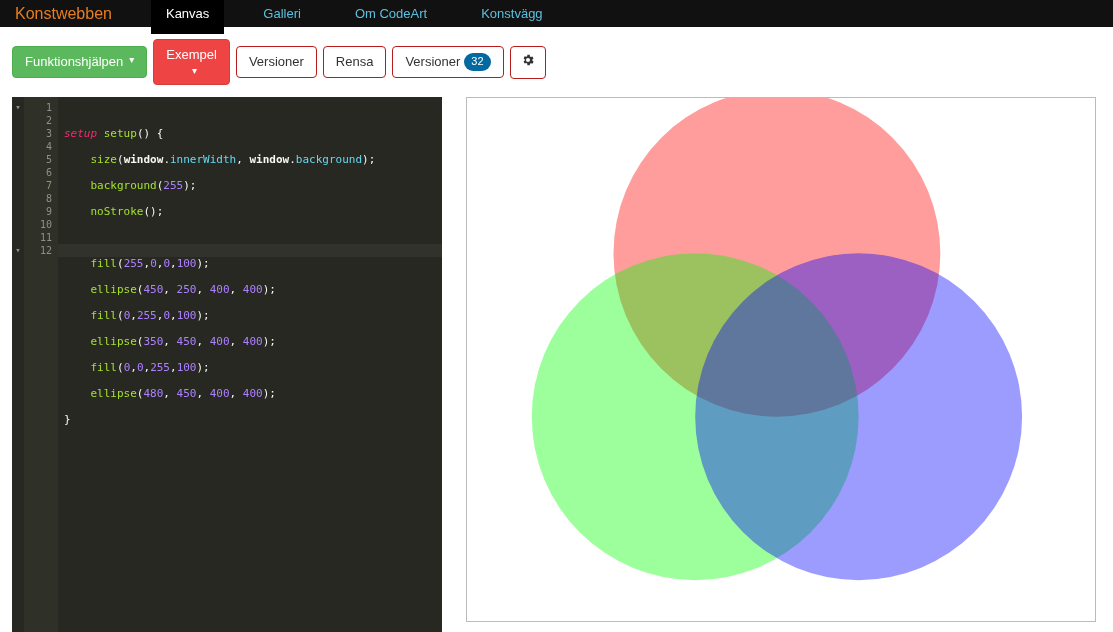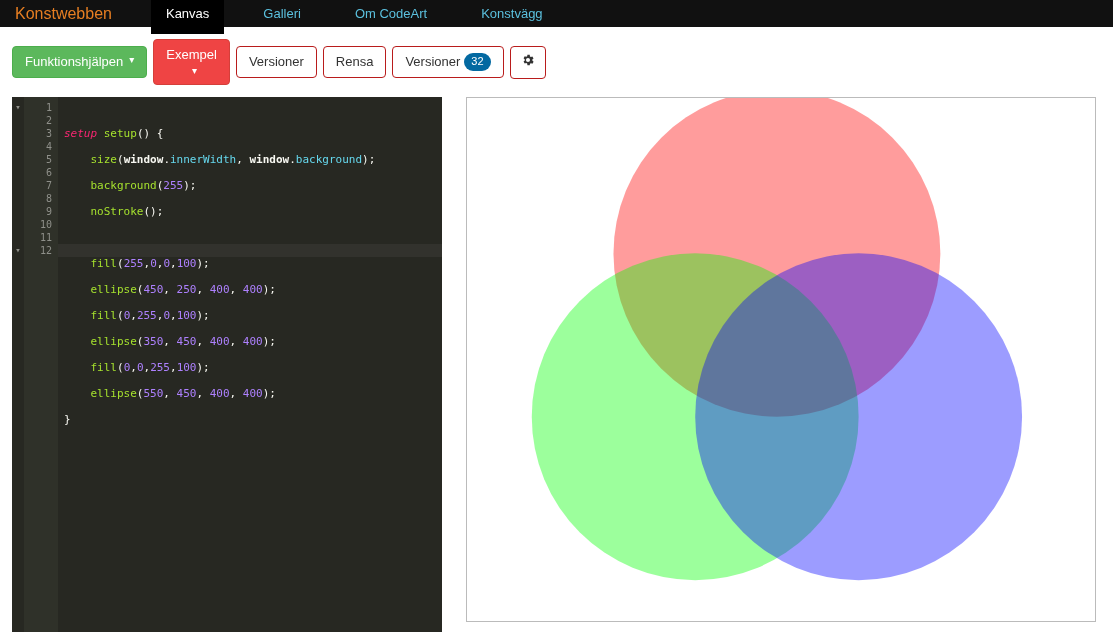--- a/index.html
+++ b/index.html
@@ -202,21 +202,21 @@
 <div><span class="tok-kw">setup</span> <span class="tok-fn">setup</span><span class="tok-punc">() {</span></div>
 <div>    <span class="tok-fn">size</span><span class="tok-punc">(</span><span class="tok-id">window</span><span class="tok-punc">.</span><span class="tok-prop">innerWidth</span><span class="tok-punc">, </span><span class="tok-id">window</span><span class="tok-punc">.</span><span class="tok-prop">background</span><span class="tok-punc">);</span></div>
 <div>    <span class="tok-fn">background</span><span class="tok-punc">(</span><span class="tok-num">255</span><span class="tok-punc">);</span></div>
 <div>    <span class="tok-fn">noStroke</span><span class="tok-punc">();</span></div>
 <div>&nbsp;</div>
 <div>    <span class="tok-fn">fill</span><span class="tok-punc">(</span><span class="tok-num">255</span><span class="tok-punc">,</span><span class="tok-num">0</span><span class="tok-punc">,</span><span class="tok-num">0</span><span class="tok-punc">,</span><span class="tok-num">100</span><span class="tok-punc">);</span></div>
 <div>    <span class="tok-fn">ellipse</span><span class="tok-punc">(</span><span class="tok-num">450</span><span class="tok-punc">, </span><span class="tok-num">250</span><span class="tok-punc">, </span><span class="tok-num">400</span><span class="tok-punc">, </span><span class="tok-num">400</span><span class="tok-punc">);</span></div>
 <div>    <span class="tok-fn">fill</span><span class="tok-punc">(</span><span class="tok-num">0</span><span class="tok-punc">,</span><span class="tok-num">255</span><span class="tok-punc">,</span><span class="tok-num">0</span><span class="tok-punc">,</span><span class="tok-num">100</span><span class="tok-punc">);</span></div>
 <div>    <span class="tok-fn">ellipse</span><span class="tok-punc">(</span><span class="tok-num">350</span><span class="tok-punc">, </span><span class="tok-num">450</span><span class="tok-punc">, </span><span class="tok-num">400</span><span class="tok-punc">, </span><span class="tok-num">400</span><span class="tok-punc">);</span></div>
 <div>    <span class="tok-fn">fill</span><span class="tok-punc">(</span><span class="tok-num">0</span><span class="tok-punc">,</span><span class="tok-num">0</span><span class="tok-punc">,</span><span class="tok-num">255</span><span class="tok-punc">,</span><span class="tok-num">100</span><span class="tok-punc">);</span></div>
-<div>    <span class="tok-fn">ellipse</span><span class="tok-punc">(</span><span class="tok-num">550</span><span class="tok-punc">, </span><span class="tok-num">450</span><span class="tok-punc">, </span><span class="tok-num">400</span><span class="tok-punc">, </span><span class="tok-num">400</span><span class="tok-punc">);</span></div>
+<div>    <span class="tok-fn">ellipse</span><span class="tok-punc">(</span><span class="tok-num">480</span><span class="tok-punc">, </span><span class="tok-num">450</span><span class="tok-punc">, </span><span class="tok-num">400</span><span class="tok-punc">, </span><span class="tok-num">400</span><span class="tok-punc">);</span></div>
 <div><span class="tok-punc">}</span></div>
     </div>
   </div>
 
   <div class="canvas-panel">
     <svg id="canvas-svg" width="628" height="523" viewBox="130 60 650 640">
         <circle cx="450" cy="250" r="200" fill="rgba(255,0,0,0.39)"></circle>
         <circle cx="350" cy="450" r="200" fill="rgba(0,255,0,0.39)"></circle>
         <circle cx="550" cy="450" r="200" fill="rgba(0,0,255,0.39)"></circle>
       </svg>

